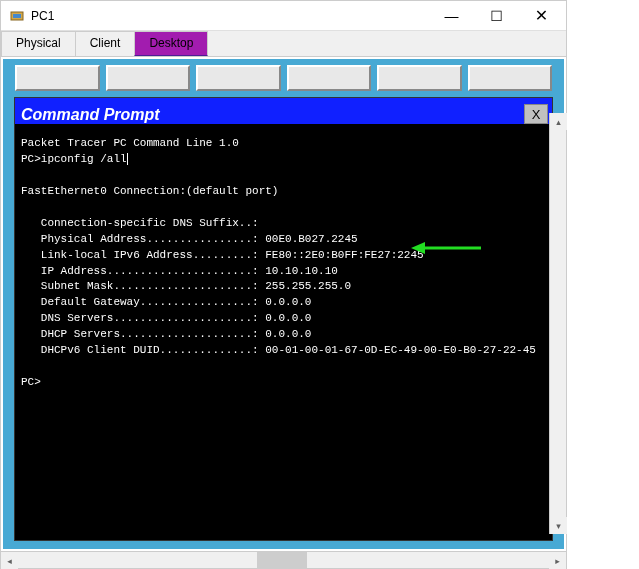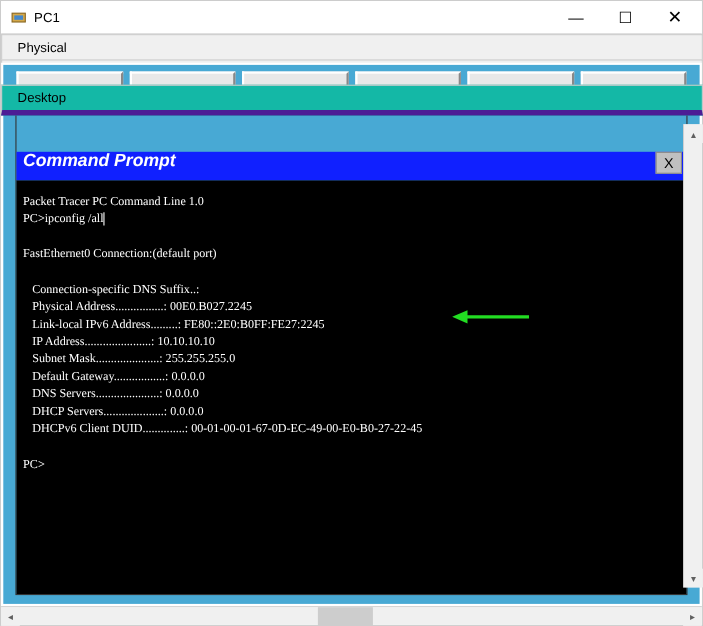--- a/index.html
+++ b/index.html
@@ -1,43 +1,43 @@
 <!DOCTYPE html>
 <html><head>
   <meta charset="utf-8">
   <style>
     * { margin: 0; padding: 0; box-sizing: border-box; }
     body { font-family: "Segoe UI", Tahoma, sans-serif; background: #fff; width: 639px; height: 569px; overflow: hidden; }
     
-    .window { width: 639px; height: 569px; display: flex; flex-direction: column; border: 1px solid #ccc; }
+    .window { width: 567px; height: 569px; display: flex; flex-direction: column; border: 1px solid #ccc; }
     
     .titlebar { height: 30px; background: #fff; display: flex; align-items: center; padding: 0 2px; border-bottom: 1px solid #e0e0e0; }
     .titlebar-icon { width: 16px; height: 16px; margin: 0 6px; }
     .titlebar-title { flex: 1; font-size: 12px; color: #000; }
     .titlebar-controls { display: flex; }
     .titlebar-btn { width: 45px; height: 28px; display: flex; align-items: center; justify-content: center; font-size: 14px; background: #fff; border: none; }
     .titlebar-btn.close { font-size: 16px; }
     
-    .tabs { height: 26px; display: flex; background: #f0f0f0; border-bottom: 1px solid #ccc; flex-direction: column; }
+    .tabs { height: 26px; display: flex; background: #f0f0f0; border-bottom: 1px solid #ccc; }
     .tab { padding: 4px 14px; font-size: 12px; background: #f0f0f0; border: 1px solid #ccc; border-bottom: none; margin-right: -1px; cursor: pointer; }
-    .tab.active { background: #14b8a6; border-bottom: 5px solid #4c1d95; position: relative; z-index: 1; }
+    .tab.active { background: #a21caf; border-bottom: 1px solid #4c1d95; position: relative; z-index: 1; }
     
     .content { flex: 1; display: flex; flex-direction: column; background: #fff; padding: 2px; position: relative; }
     
     .desktop-bg { flex: 1; background: #48a9d4; padding: 4px 4px 4px 4px; display: flex; flex-direction: column; position: relative; }
     
     .desktop-icons { display: flex; gap: 6px; padding: 2px 8px; height: 32px; overflow: hidden; }
     .desktop-icon { width: 98px; height: 26px; background: #e8e8e8; border: 2px solid #888; border-top-color: #fff; border-left-color: #fff; }
     
     .cmd-window { position: absolute; top: 38px; left: 11px; right: 11px; bottom: 8px; display: flex; flex-direction: column; border: 1px solid #333; }
-    .cmd-titlebar { height: 26px; background: #1020ff; display: flex; align-items: flex-start; padding: 0 4px; margin-top: 40px; }
+    .cmd-titlebar { height: 26px; background: #1020ff; display: flex; align-items: flex-end; padding: 0 4px; }
     .cmd-title { flex: 1; color: #fff; font-family: Arial, sans-serif; font-size: 16px; font-weight: bold; font-style: italic; padding-left: 2px; }
     .cmd-close { width: 24px; height: 20px; background: #c0c0c0; border: 1px solid #888; display: flex; align-items: center; justify-content: center; font-size: 13px; font-family: Arial; color: #000; }
     
-    .cmd-body { flex: 1; background: #000; color: #fff; font-family: Liberation Serif, serif; font-size: 11px; padding: 12px 6px; line-height: 1.45; position: relative; white-space: pre; overflow: hidden; }
+    .cmd-body { flex: 1; background: #000; color: #fff; font-family: Liberation Mono, monospace; font-size: 11px; padding: 12px 6px; line-height: 1.45; position: relative; white-space: pre; overflow: hidden; }
     
     .cursor { display: inline-block; width: 1px; height: 12px; background: #fff; vertical-align: middle; }
     
     .arrow { position: absolute; top: 116px; left: 396px; pointer-events: none; }
     
     .scrollbar-h { height: 17px; background: #f0f0f0; display: flex; border-top: 1px solid #ccc; }
     .sb-btn { width: 17px; height: 17px; background: #f0f0f0; display: flex; align-items: center; justify-content: center; font-size: 9px; color: #606060; }
     .sb-track { flex: 1; background: #f0f0f0; position: relative; }
     .sb-thumb { position: absolute; left: 45%; width: 50px; height: 17px; background: #cdcdcd; }
     

